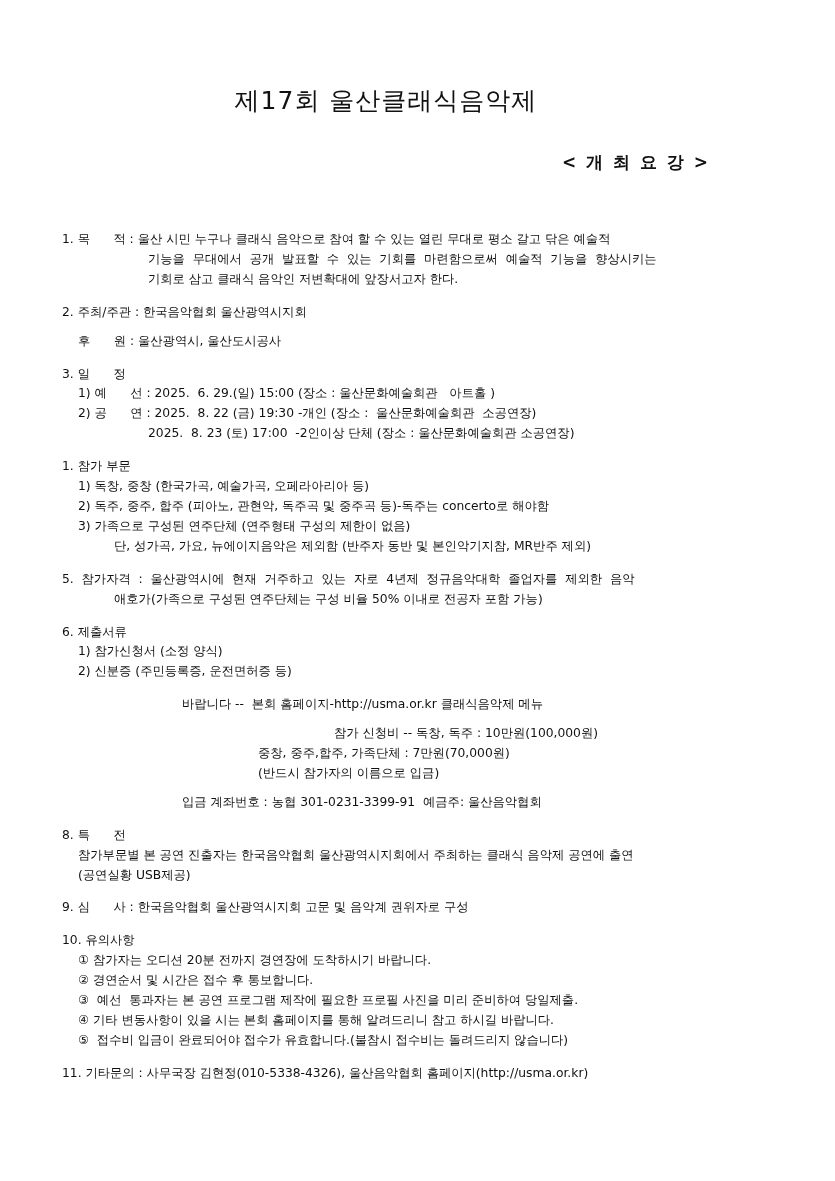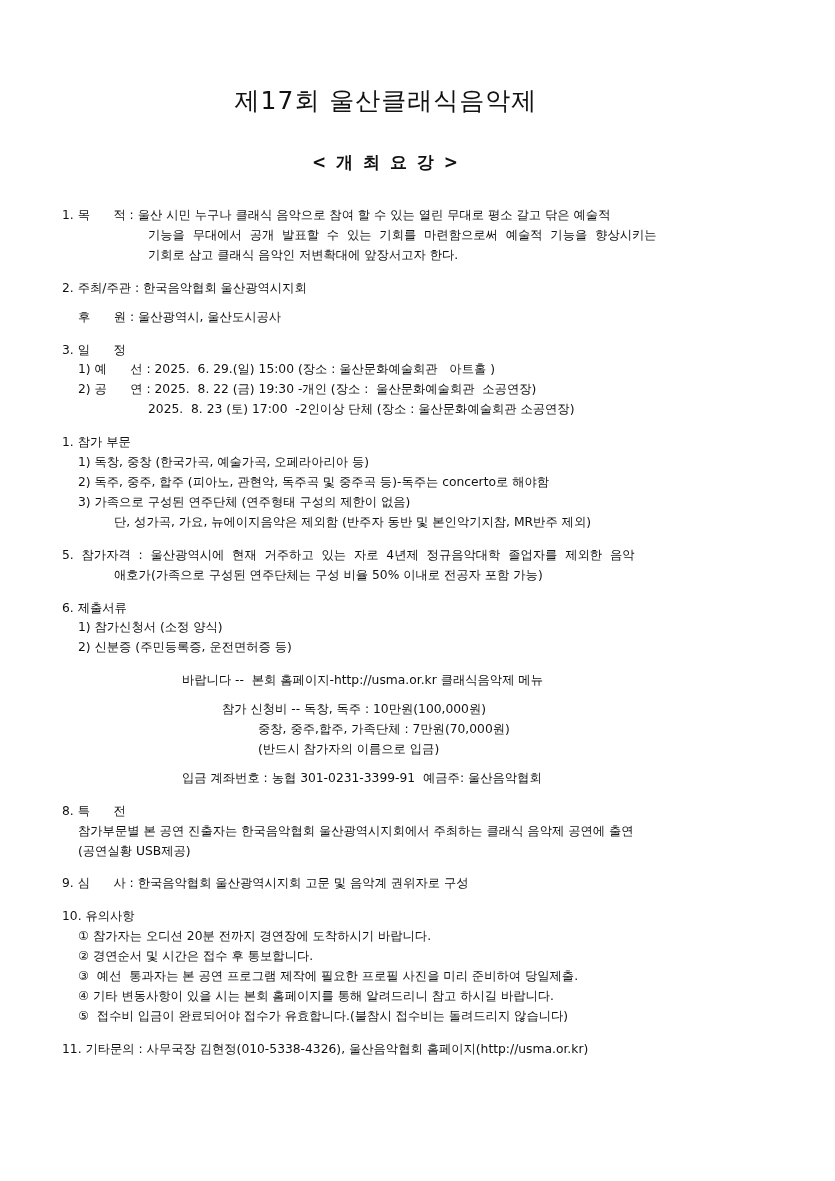--- a/index.html
+++ b/index.html
@@ -22,43 +22,43 @@
     padding: 72px 62px 30px 62px;
   }
   .doc-title {
     text-align: center;
     font-size: 25px;
     letter-spacing: 1px;
     font-weight: 400;
     margin: 12px 0 0 0;
   }
   .doc-subtitle {
-    text-align: center;
+    text-align: right;
     font-size: 17px;
     font-weight: 700;
     letter-spacing: 2px;
     margin: 34px 0 12px 0;
   }
   .body-block {
-    margin-top: 32px;
+    margin-top: 56px;
     font-size: 12.3px;
     line-height: 1.62;
   }
   .item {
     margin-bottom: 13px;
   }
   .line {
     white-space: pre;
     display: block;
   }
   .ind1 { padding-left: 16px; }
   .ind3 { padding-left: 52px; }
   .ind4 { padding-left: 86px; }
   .ind5 { padding-left: 120px; }
-  .ind6 { padding-left: 160px; }
+  .ind6 { padding-left: 160px; text-align: center; }
   .ind7 { padding-left: 196px; }
   .spacer-sm { height: 9px; }
   .bold { font-weight: 400; }
 </style>
 </head>
 <body>
 
 <div class="page">
 
   <h1 class="doc-title">제17회  울산클래식음악제</h1>

